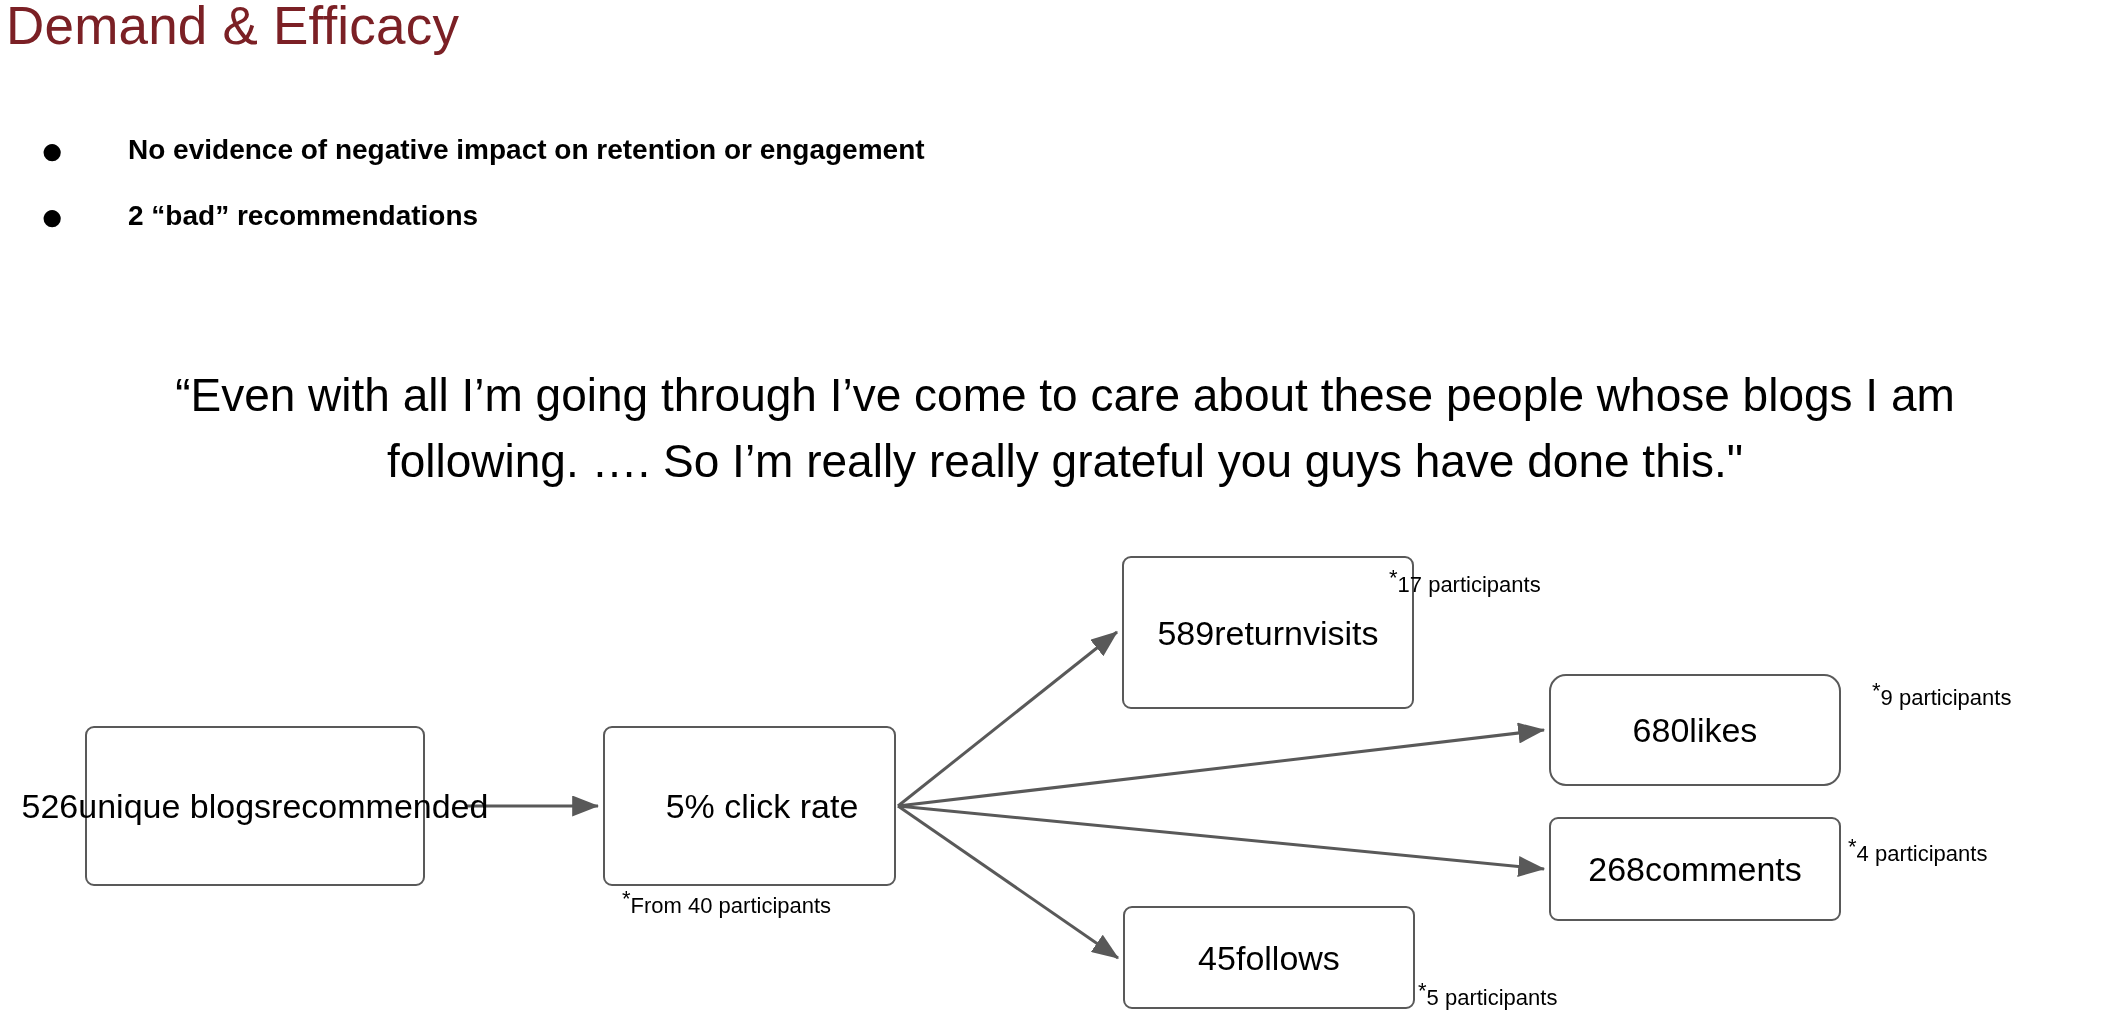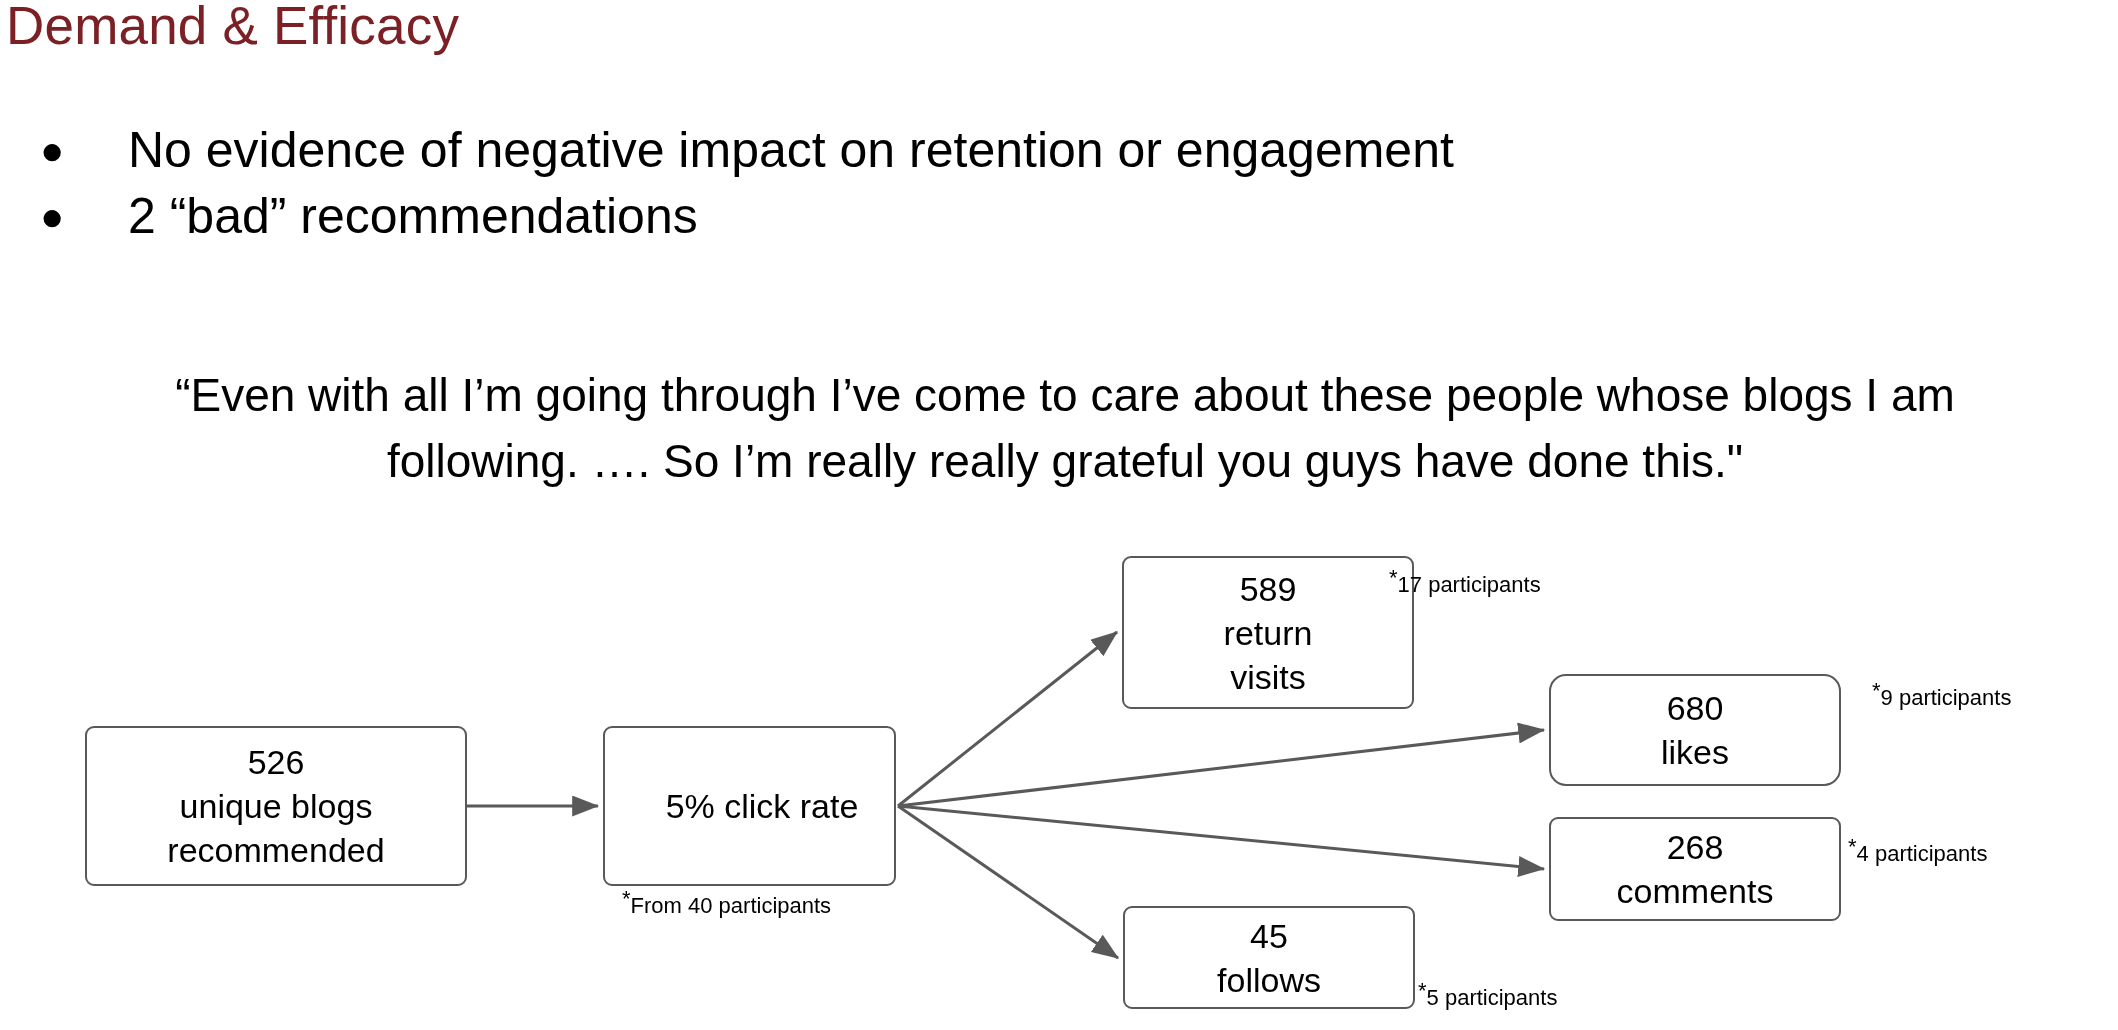--- a/index.html
+++ b/index.html
@@ -44,24 +44,25 @@
   .bullet-marker {
     width: 22px;
     min-width: 22px;
     font-size: 40px;
     line-height: 60px;
     text-align: left;
     color: #000;
   }
   .bullet-gap { width: 66px; min-width: 66px; }
   .bullet-text {
-    font-size: 50px;
+    font-size: 28px;
     line-height: 60px;
     color: #000;
     white-space: nowrap;
+    font-weight: bold;
   }
 
   
   #quote-block {
     position: absolute;
     left: 40px;
     top: 362px;
     width: 2050px;
     text-align: center;
     font-size: 46px;
@@ -85,21 +86,20 @@
     height: 1030px;
     pointer-events: none;
   }
   .flow-box {
     position: absolute;
     box-sizing: border-box;
     border: 2px solid #595959;
     border-radius: 9px;
     background: #ffffff;
     display: flex;
-    flex-direction: column;
     align-items: center;
     justify-content: center;
     font-size: 34px;
     line-height: 44px;
     color: #000;
     text-align: center;
   }
   .flow-box .line { display: block; white-space: nowrap; }
 
   .footnote {
@@ -109,21 +109,21 @@
     color: #000;
     white-space: nowrap;
   }
   .footnote .star {
     font-size: 22px;
     vertical-align: 7px;
     line-height: 0;
   }
 
   
-  #box-unique-blogs { left: 85px;  top: 726px; width: 382px; height: 160px; }
+  #box-unique-blogs { left: 85px;  top: 726px; width: 340px; height: 160px; }
   #box-click-rate   { left: 603px; top: 726px; width: 293px; height: 160px; padding-left: 25px; }
   #box-return-visits{ left: 1122px;top: 556px; width: 292px; height: 153px; }
   #box-likes        { left: 1549px;top: 674px; width: 292px; height: 112px; border-radius: 17px; }
   #box-comments     { left: 1549px;top: 817px; width: 292px; height: 104px; }
   #box-follows      { left: 1123px;top: 906px; width: 292px; height: 103px; }
 
   #fn-click-rate    { left: 622px;  top: 893px; }
   #fn-return-visits { left: 1389px; top: 572px; }
   #fn-likes         { left: 1848px; top: 685px; margin-left: 24px; }
   #fn-comments      { left: 1848px; top: 833px; margin-top: 8px; }

